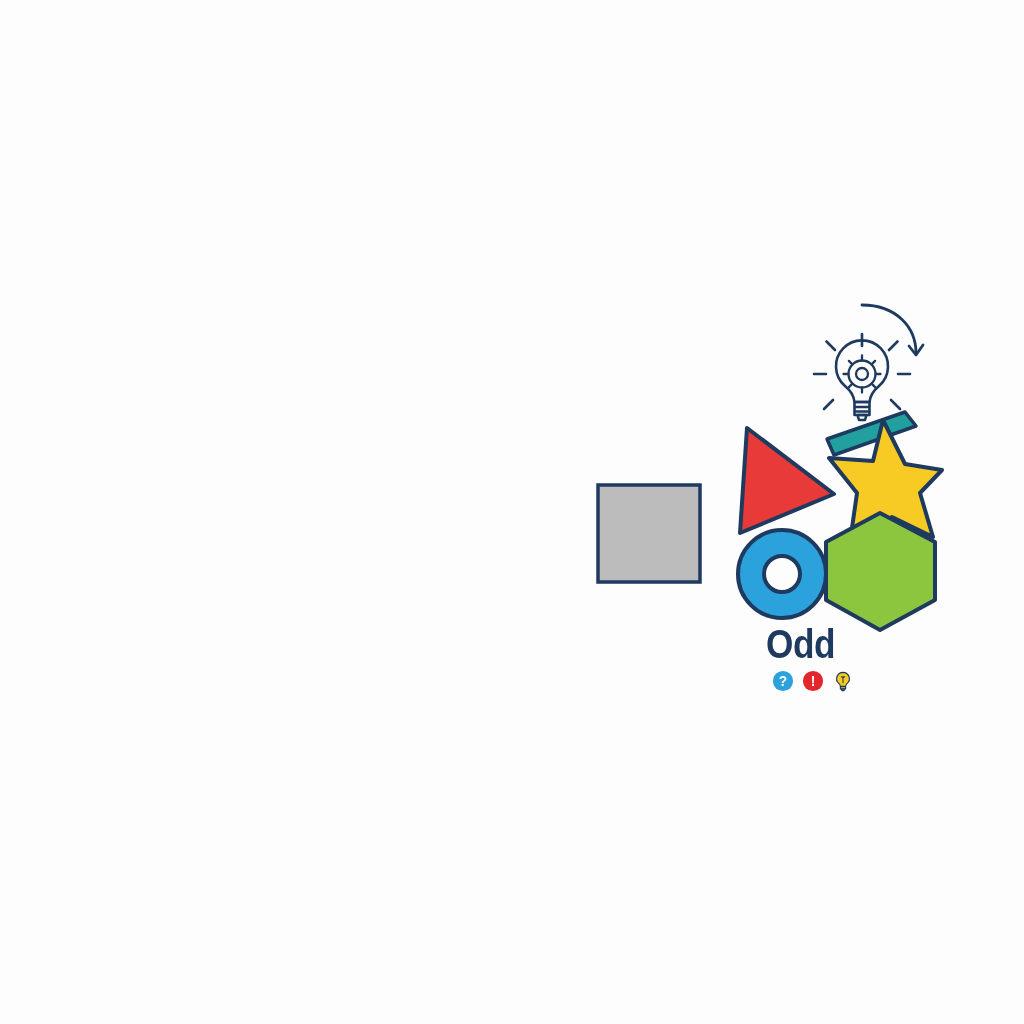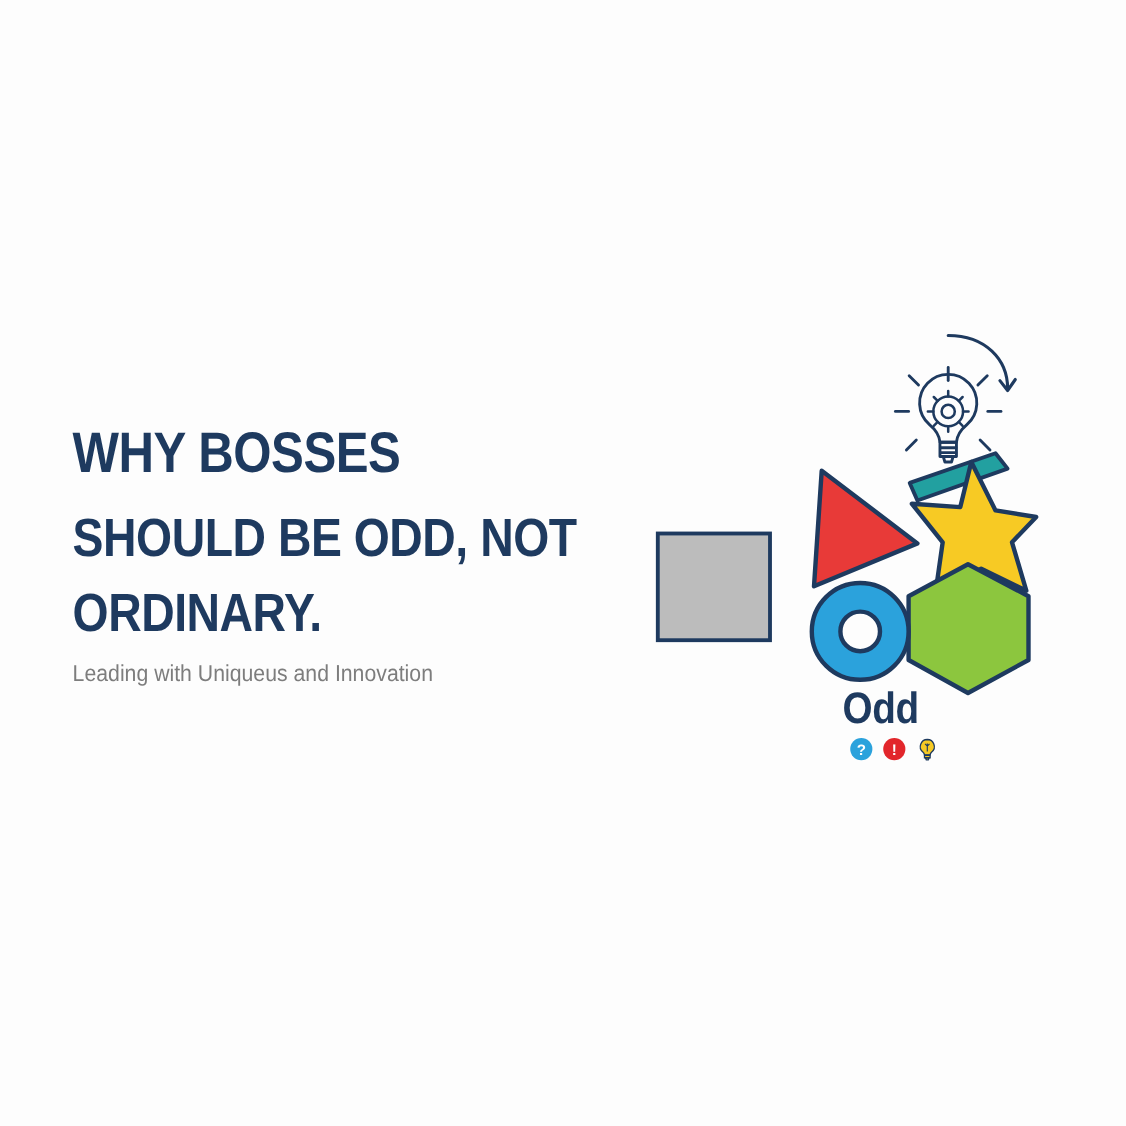--- a/index.html
+++ b/index.html
@@ -105,26 +105,20 @@
   .badge {
     width: 22px;
     height: 22px;
   }
 </style>
 </head>
 <body>
 
 <div id="canvas">
 
-  <div class="headline-block">
-    <div class="headline-line l1">WHY BOSSES</div>
-    <div class="headline-line l2">SHOULD BE ODD, NOT</div>
-    <div class="headline-line l3">ORDINARY.</div>
-    <div class="subtitle">Leading with Uniqueus and Innovation</div>
-  </div>
 
   <div class="graphic">
     <svg width="400" height="430" viewBox="0 0 400 430" xmlns="http://www.w3.org/2000/svg">
 
       <g fill="none" stroke="#1e3a5f" stroke-width="2.6" stroke-linecap="round" stroke-linejoin="round">
 
         <path d="M265 98 a26 26 0 1 1 34 0 c-6 5 -9 10 -9.5 16 l-15 0 c-0.5 -6 -3.5 -11 -9.5 -16 z"></path>
 
         <path d="M274.5 114 l15 0 l0 13 l-15 0 z"></path>
         <path d="M275 119 l14 0"></path>

